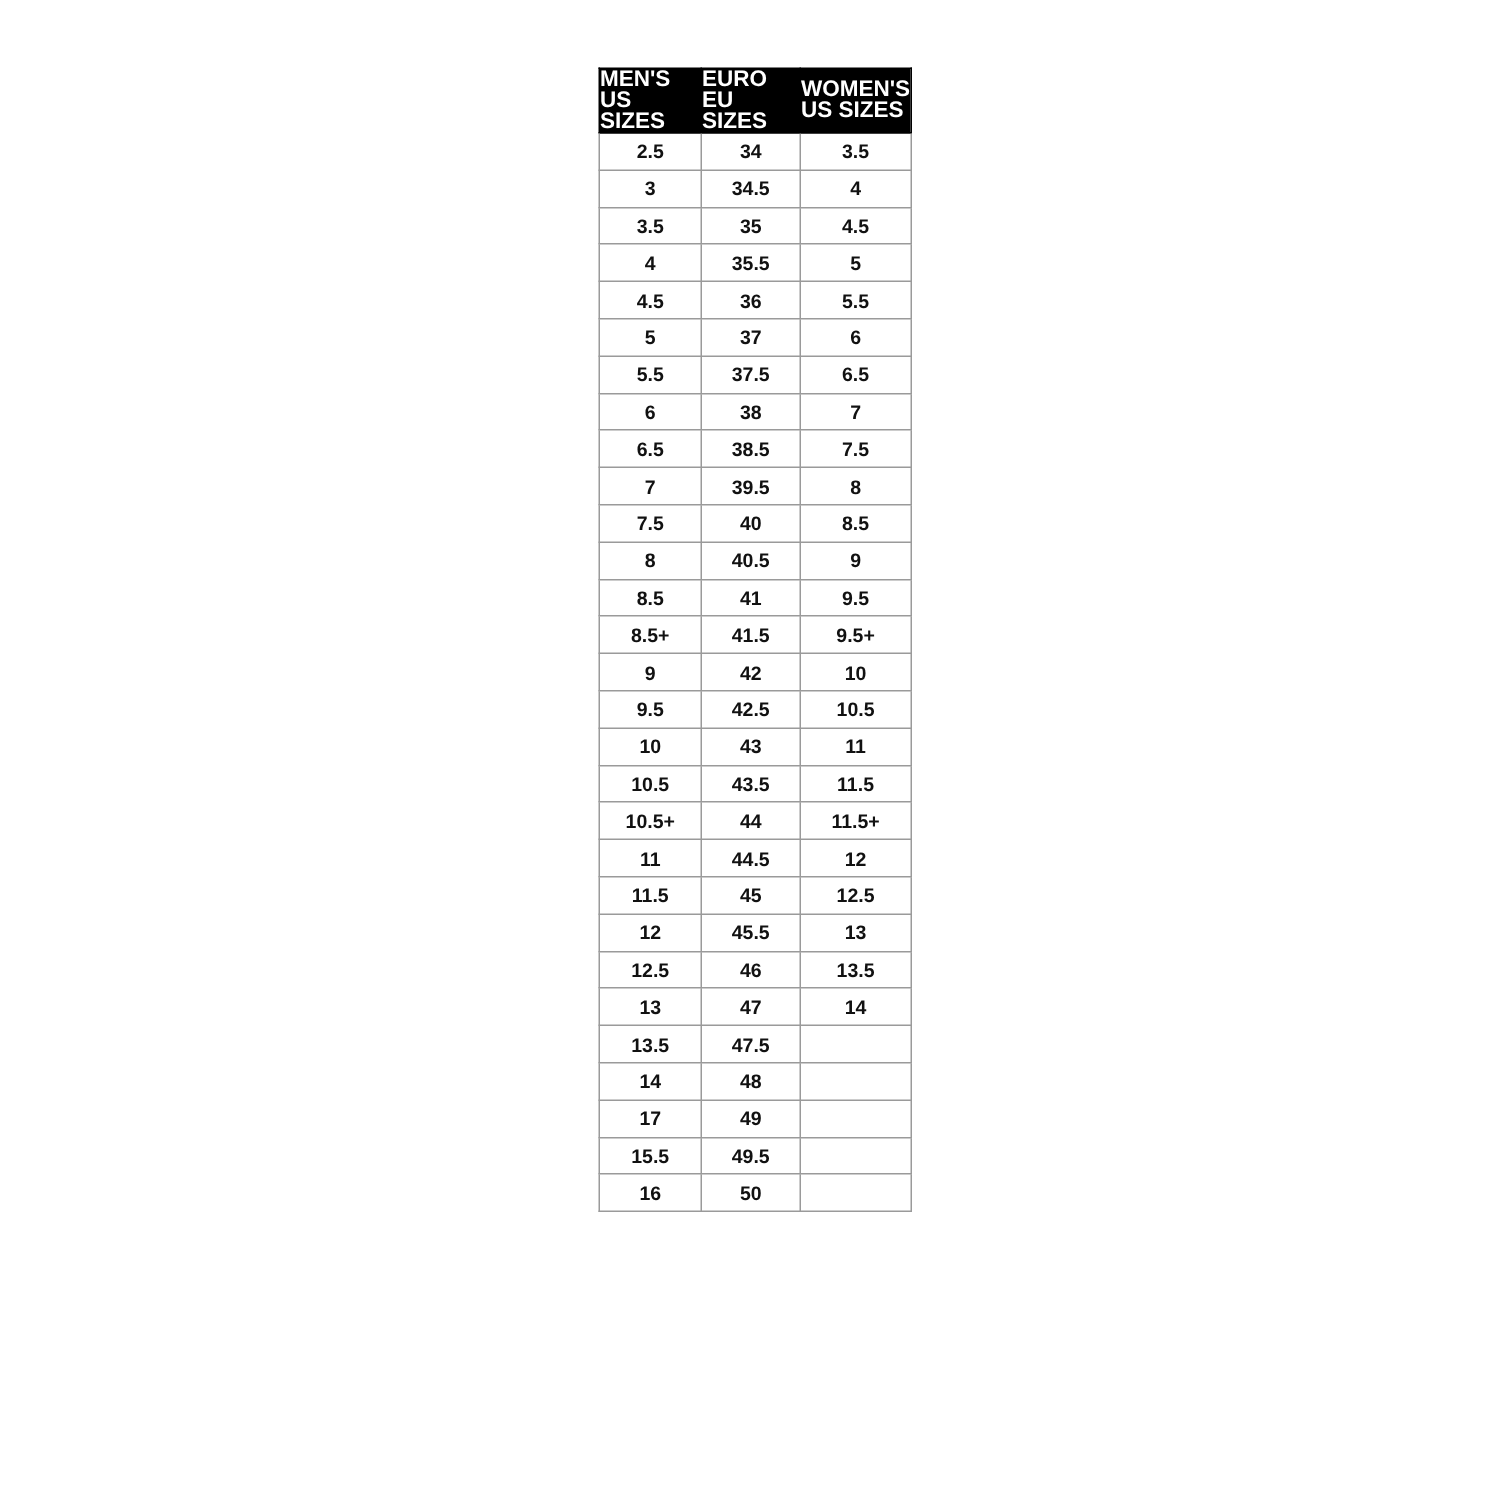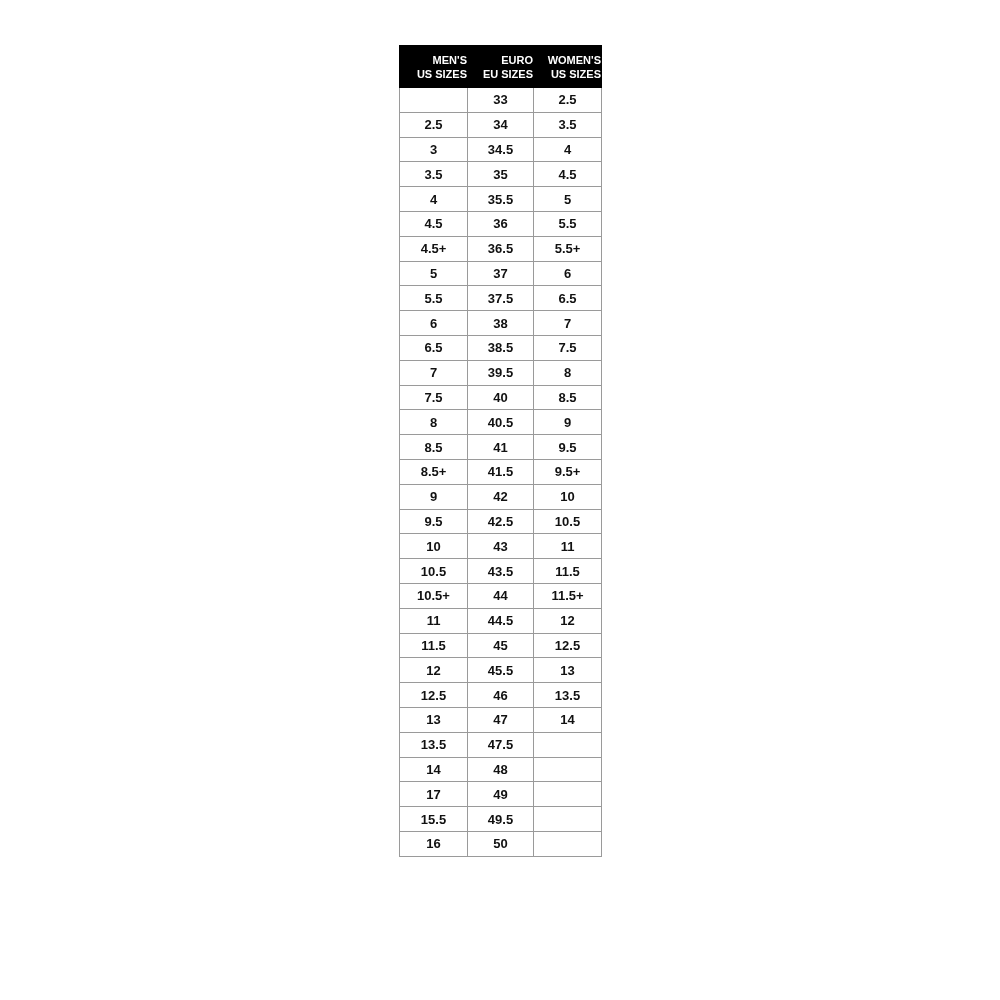--- a/index.html
+++ b/index.html
@@ -22,25 +22,25 @@
     top: 45px;
     border-collapse: collapse;
     table-layout: fixed;
   }
   table.size-chart col.c1 { width: 68px; }
   table.size-chart col.c2 { width: 66px; }
   table.size-chart col.c3 { width: 68px; }
   table.size-chart th {
     background: #000000;
     color: #ffffff;
-    font-size: 11px;
+    font-size: 15px;
     font-weight: bold;
     line-height: 14px;
     height: 41px;
-    text-align: right;
+    text-align: left;
     vertical-align: middle;
     padding: 0;
     border: 1px solid #000000;
   }
   table.size-chart td {
     border: 1px solid #9a9a9a;
     height: 23.8px;
     text-align: center;
     vertical-align: middle;
     font-size: 13px;
@@ -73,25 +73,20 @@
             <span class="hdr-line">EU SIZES</span>
           </th>
           <th>
             <span class="hdr-line">WOMEN'S</span>
             <span class="hdr-line">US SIZES</span>
           </th>
         </tr>
     </thead>
     <tbody id="table-body">
         <tr>
-          <td></td>
-          <td>33</td>
-          <td>2.5</td>
-        </tr>
-        <tr>
           <td>2.5</td>
           <td>34</td>
           <td>3.5</td>
         </tr>
         <tr>
           <td>3</td>
           <td>34.5</td>
           <td>4</td>
         </tr>
         <tr>
@@ -101,25 +96,20 @@
         </tr>
         <tr>
           <td>4</td>
           <td>35.5</td>
           <td>5</td>
         </tr>
         <tr>
           <td>4.5</td>
           <td>36</td>
           <td>5.5</td>
-        </tr>
-        <tr>
-          <td>4.5+</td>
-          <td>36.5</td>
-          <td>5.5+</td>
         </tr>
         <tr>
           <td>5</td>
           <td>37</td>
           <td>6</td>
         </tr>
         <tr>
           <td>5.5</td>
           <td>37.5</td>
           <td>6.5</td>

